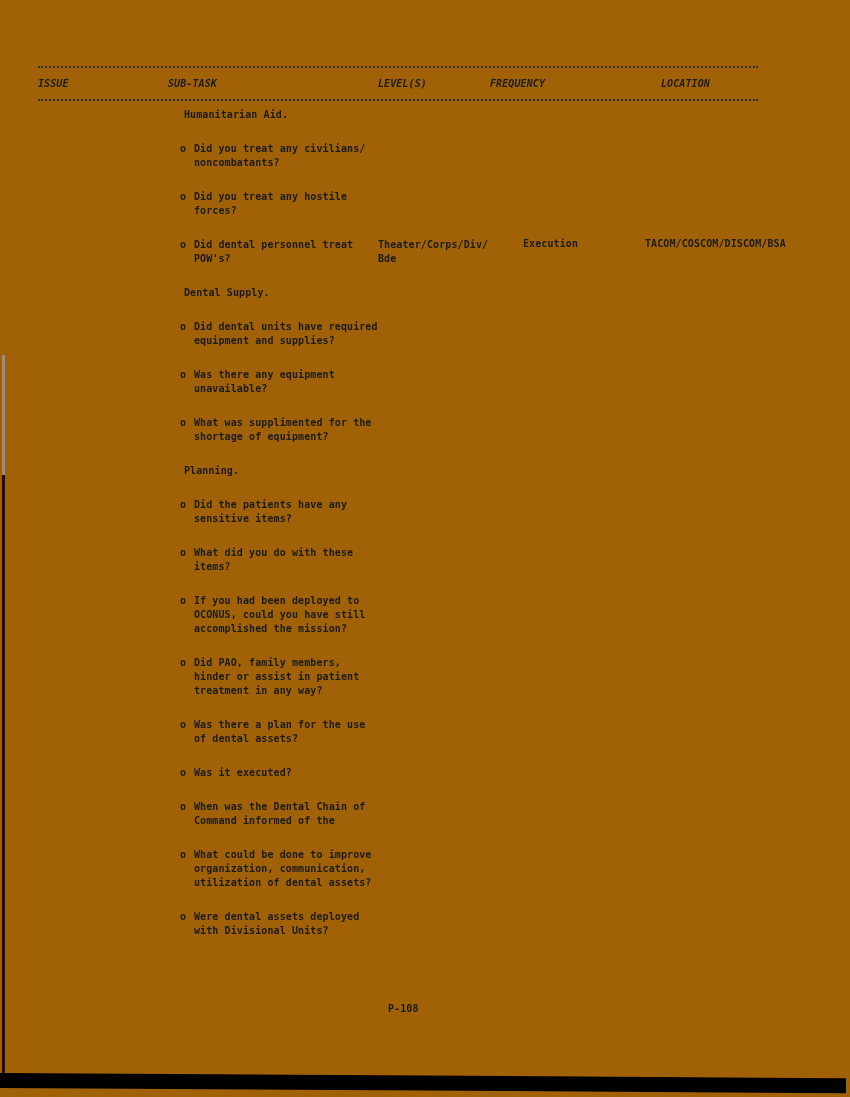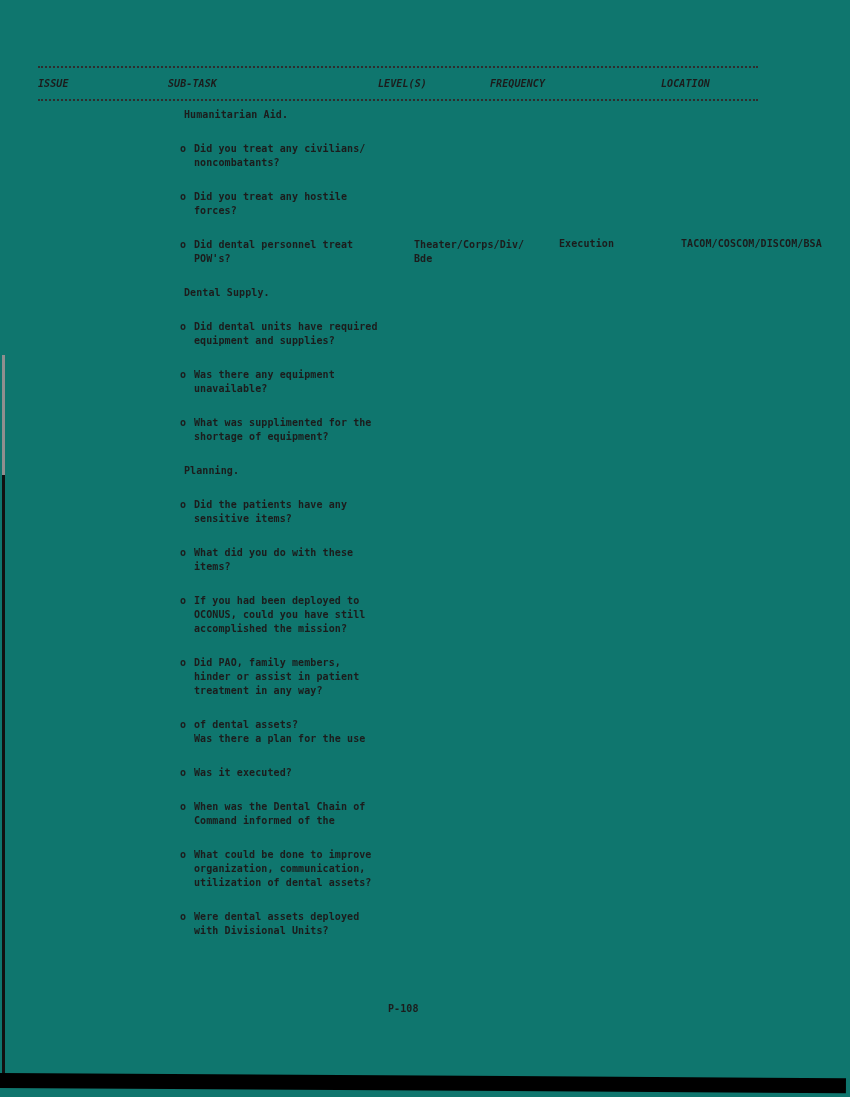--- a/index.html
+++ b/index.html
@@ -2,21 +2,21 @@
 <html><head>
 <meta charset="utf-8">
 <style>
   * { margin: 0; padding: 0; box-sizing: border-box; }
   html, body { background: #e8e8e8; }
   .page {
     position: relative;
     width: 850px;
     height: 1097px;
     margin: 0 auto;
-    background: #0f766e;
+    background: #a16207;
     overflow: hidden;
     font-family: "DejaVu Sans Mono", "Liberation Mono", monospace;
     font-size: 10px;
     font-weight: bold;
     letter-spacing: 0.1px;
     color: #1c1c1c;
   }
   
   .rule {
     position: absolute;
@@ -66,21 +66,20 @@
     line-height: 14px;
   }
   .task-line, .cell-line {
     line-height: 14px;
     white-space: nowrap;
   }
   .cell {
     position: absolute;
     top: 0;
     white-space: nowrap;
-    margin-left: 36px;
   }
   .cell-levels   { left: 198px; }
   .cell-freq     { left: 310px; padding-left: 33px; }
   .cell-location { left: 465px; }
 
   .footer {
     position: absolute;
     top: 1002px;
     left: 388px;
     line-height: 14px;
@@ -205,22 +204,22 @@
         <span class="marker">o</span>
         <div class="task">
           <div class="task-line">Did PAO, family members,</div>
           <div class="task-line">hinder or assist in patient</div>
           <div class="task-line">treatment in any way?</div>
         </div>
       </div>
       <div class="item">
         <span class="marker">o</span>
         <div class="task">
+          <div class="task-line">Was there a plan for the use</div>
           <div class="task-line">of dental assets?</div>
-          <div class="task-line">Was there a plan for the use</div>
         </div>
       </div>
       <div class="item">
         <span class="marker">o</span>
         <div class="task">
           <div class="task-line">Was it executed?</div>
         </div>
       </div>
       <div class="item">
         <span class="marker">o</span>

